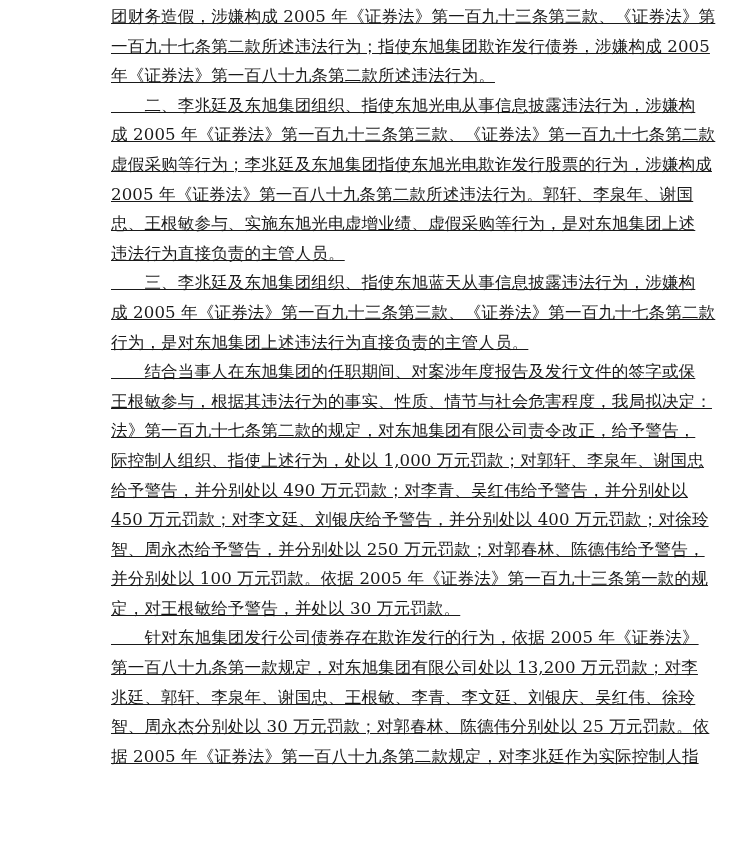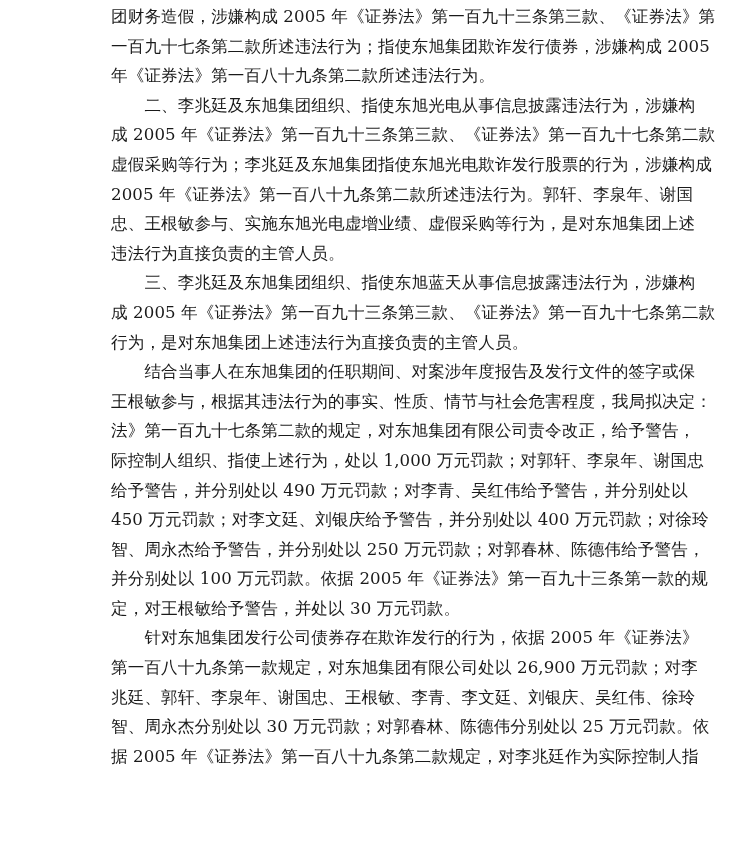--- a/index.html
+++ b/index.html
@@ -16,20 +16,21 @@
     .page {
       position: absolute;
       left: 111px;
       top: 2px;
       width: 522px;
       color: #1a1a1a;
       font-family: "DejaVu Serif", "Liberation Serif", serif;
       font-size: 16.6px;
       line-height: 29.6px;
       letter-spacing: 0.1px;
+      text-decoration: underline;
     }
     .line {
       display: block;
       white-space: nowrap;
       height: 29.6px;
       text-align: justify;
       text-align-last: justify;
     }
     .line.last {
       text-align-last: left;
@@ -74,19 +75,19 @@
     <span class="line">际控制人组织、指使上述行为，处以 1,000 万元罚款；对郭轩、李泉年、谢国忠</span>
     <span class="line">给予警告，并分别处以  490  万元罚款；对李青、吴红伟给予警告，并分别处以</span>
     <span class="line">450 万元罚款；对李文廷、刘银庆给予警告，并分别处以 400 万元罚款；对徐玲</span>
     <span class="line">智、周永杰给予警告，并分别处以 250 万元罚款；对郭春林、陈德伟给予警告，</span>
     <span class="line">并分别处以 100 万元罚款。依据 2005 年《证券法》第一百九十三条第一款的规</span>
     <span class="line last">定，对王根敏给予警告，并处以 30 万元罚款。</span>
   </div>
 
   <div class="para">
     <span class="line">　　针对东旭集团发行公司债券存在欺诈发行的行为，依据 2005 年《证券法》</span>
-    <span class="line">第一百八十九条第一款规定，对东旭集团有限公司处以 26,900 万元罚款；对李</span>
+    <span class="line">第一百八十九条第一款规定，对东旭集团有限公司处以 13,200 万元罚款；对李</span>
     <span class="line">兆廷、郭轩、李泉年、谢国忠、王根敏、李青、李文廷、刘银庆、吴红伟、徐玲</span>
     <span class="line">智、周永杰分别处以 30 万元罚款；对郭春林、陈德伟分别处以 25 万元罚款。依</span>
     <span class="line">据 2005 年《证券法》第一百八十九条第二款规定，对李兆廷作为实际控制人指</span>
   </div>
 
 </div>
 
 </body></html>

